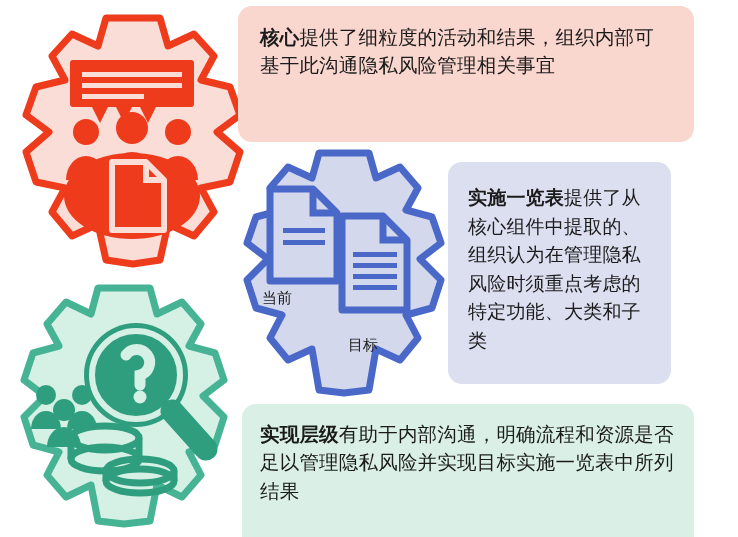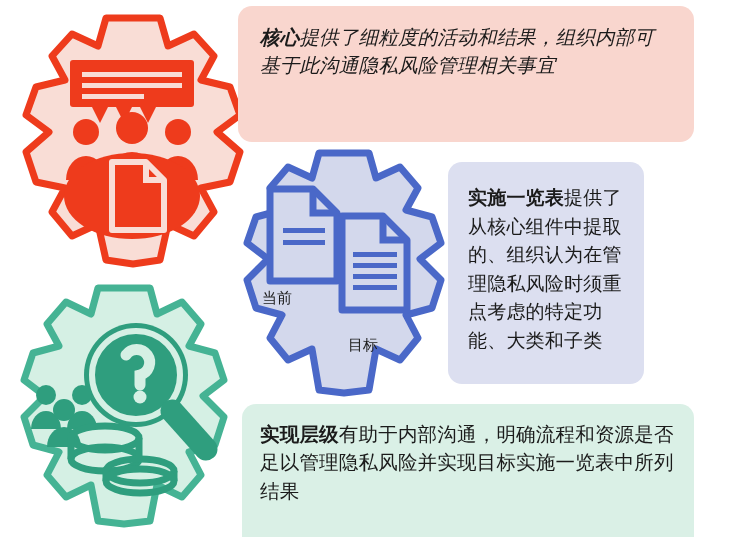--- a/index.html
+++ b/index.html
@@ -54,21 +54,21 @@
   }
 
   #callout-core {
     left: 238px;  top: 6px;
     width: 456px; height: 136px;
     background: #f9d6ce;
     padding: 17px 22px 14px 22px;
   }
   #callout-profile {
     left: 448px;  top: 162px;
-    width: 196px; height: 222px;
+    width: 223px; height: 222px;
     background: #dcdff0;
     padding: 22px 16px 14px 20px;
   }
   #callout-tier {
     left: 242px;  top: 404px;
     width: 452px; height: 154px;
     background: #daf0e6;
     padding: 16px 20px 14px 18px;
   }
 
@@ -208,21 +208,21 @@
         <path d="M63 155 L63 176 M131 155 L131 176" stroke="#2f9e7e" stroke-width="7" fill="none"></path>
         <path d="M98 188 L98 198 M166 188 L166 198" stroke="#2f9e7e" stroke-width="7" fill="none"></path>
         <ellipse cx="132" cy="198" rx="34" ry="12" fill="none" stroke="#2f9e7e" stroke-width="7"></ellipse>
       </g>
     </svg>
   </div>
 
   <span class="gear-label" id="label-current">当前</span>
   <span class="gear-label" id="label-target">目标</span>
 
-  <div class="callout" id="callout-core" style="background: rgb(249, 214, 206); font-style: italic;">
+  <div class="callout" id="callout-core" style="background: rgb(249, 214, 206);">
     <p><b class="lead">核心</b><span>提供了细粒度的活动和结果，组织内部可基于此沟通隐私风险管理相关事宜</span></p>
   </div>
 
   <div class="callout" id="callout-profile" style="background: rgb(220, 223, 240);">
     <p><b class="lead">实施一览表</b><span>提供了从核心组件中提取的、组织认为在管理隐私风险时须重点考虑的特定功能、大类和子类</span></p>
   </div>
 
   <div class="callout" id="callout-tier" style="background: rgb(218, 240, 230);">
     <p><b class="lead">实现层级</b><span>有助于内部沟通，明确流程和资源是否足以管理隐私风险并实现目标实施一览表中所列结果</span></p>
   </div>

